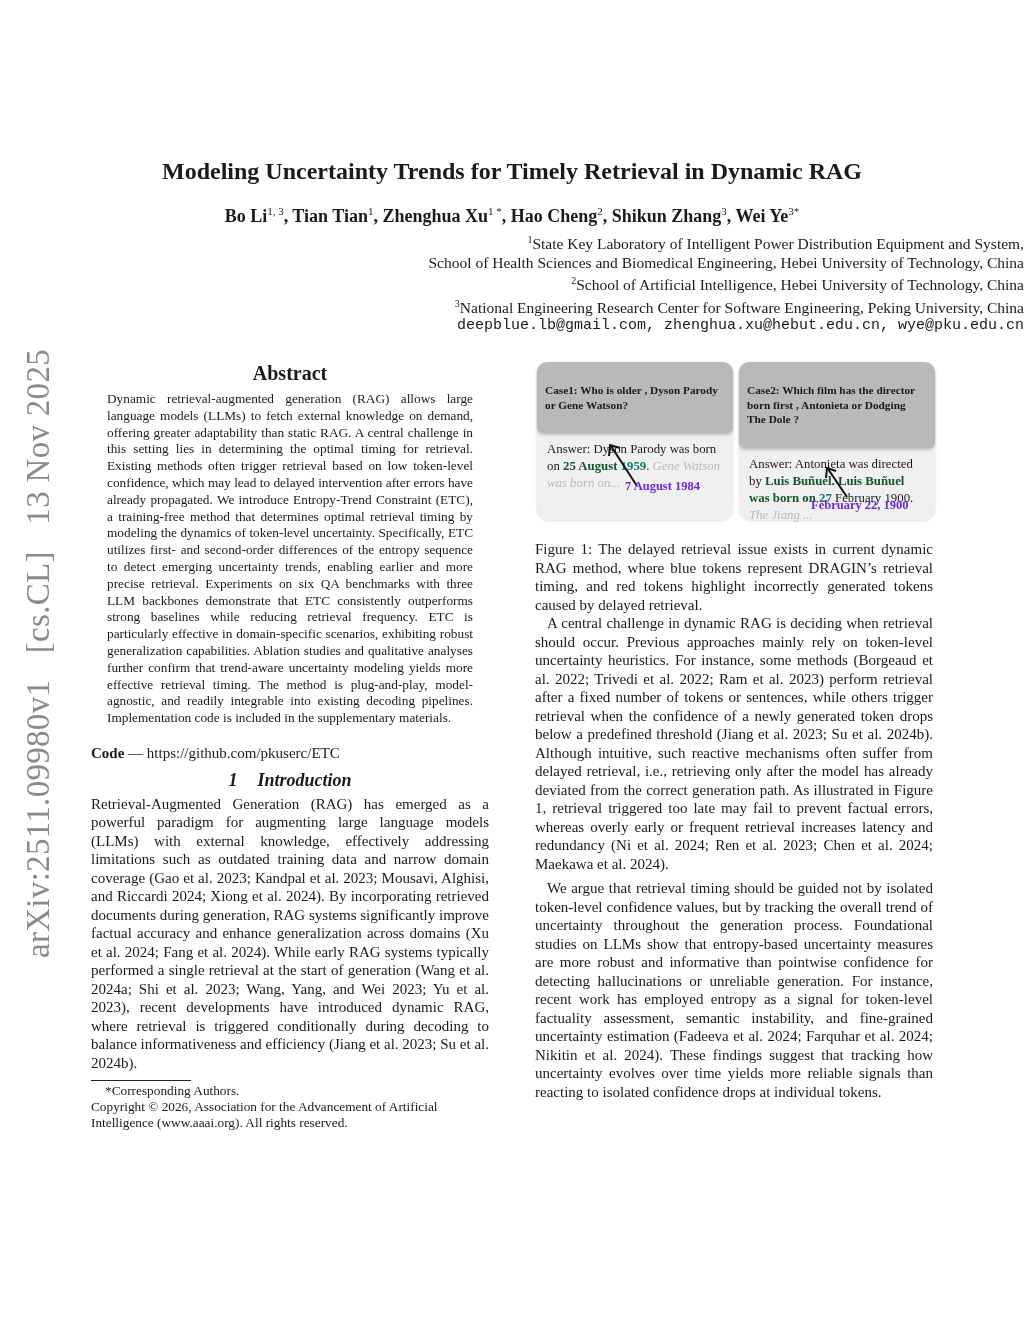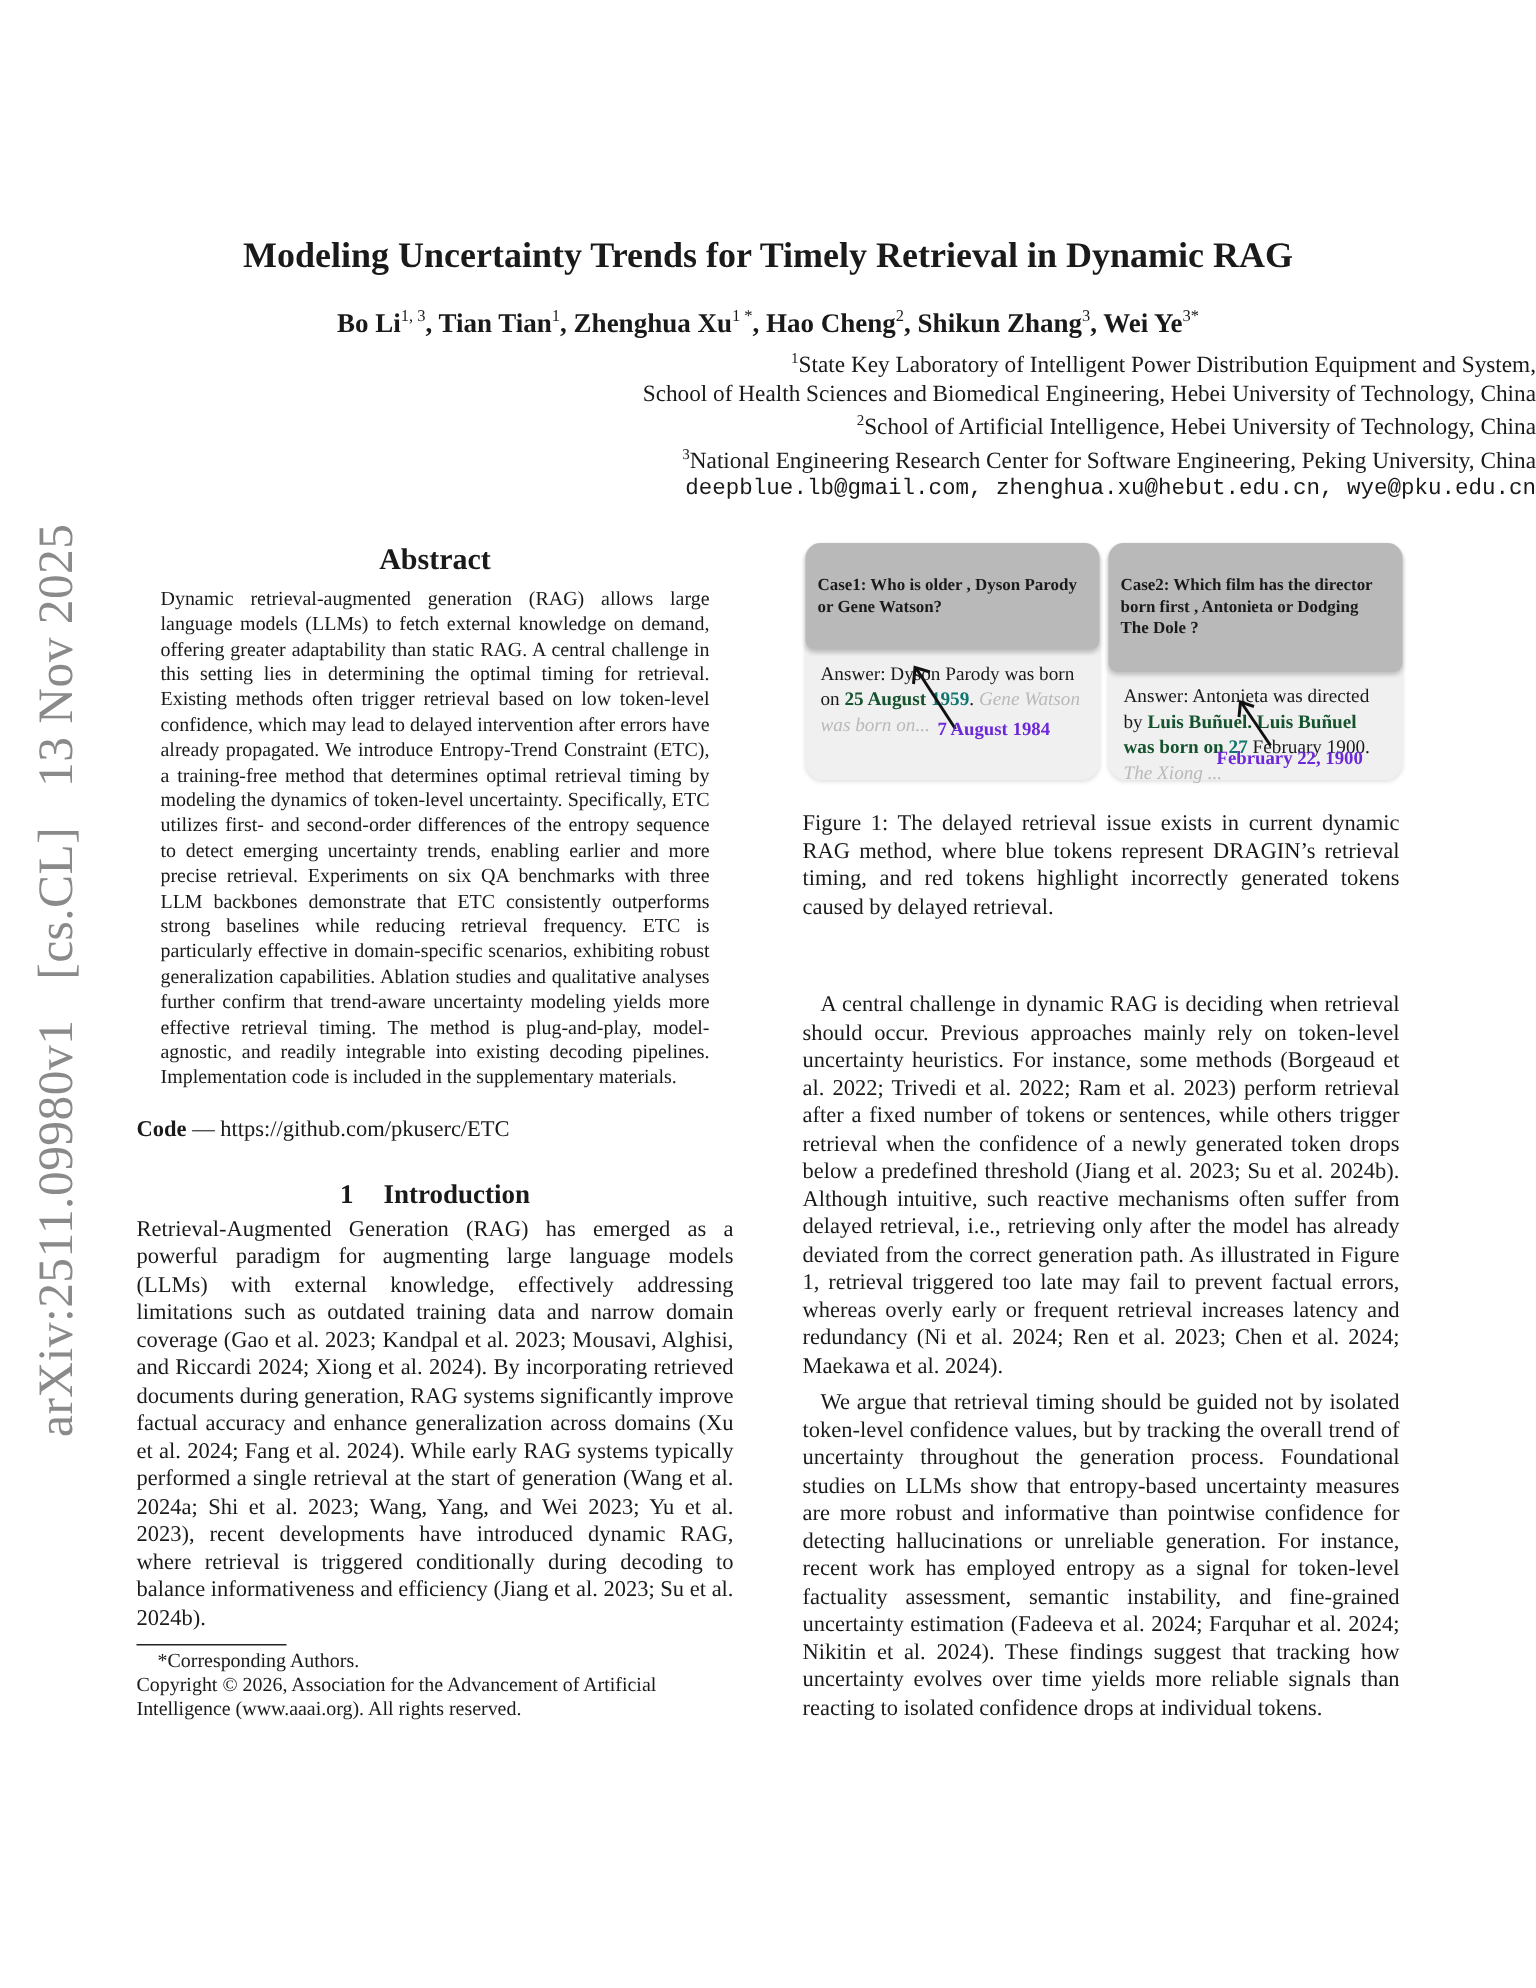--- a/index.html
+++ b/index.html
@@ -20,42 +20,42 @@
   .affils sup { font-size: 10px; }
   .emails { font-family: "Liberation Mono", monospace; font-size: 15px; }
 
   .col-left { position: absolute; left: 91px; top: 362px; width: 398px; }
   .col-right { position: absolute; left: 535px; top: 362px; width: 398px; }
 
   .abstract-head { text-align: center; font-weight: bold; font-size: 20px; margin-bottom: 6px; }
   .abstract { font-size: 13.3px; line-height: 16.8px; text-align: justify; margin: 0 16px; }
   .code-line { font-size: 15px; margin-top: 18px; }
   .code-line b { font-weight: bold; }
-  .section-head { text-align: center; font-weight: bold; font-size: 18px; margin-top: 24px; margin-bottom: 4px; }
+  .section-head { text-align: center; font-weight: bold; font-size: 18px; margin-top: 8px; margin-bottom: 4px; font-style: italic; }
   .section-head .num { margin-right: 20px; }
   .body-text { font-size: 15px; line-height: 18.5px; text-align: justify; }
   .para-indent { text-indent: 12px; }
   .footnote-rule { width: 100px; border-top: 1px solid #222; margin-top: 8px; margin-bottom: 2px; }
   .footnote { font-size: 13.3px; line-height: 16px; }
   .footnote .fn-corr { padding-left: 14px; }
 
   .figure { position: relative; height: 160px; }
   .case { position: absolute; top: 0; height: 158px; background: #f0f0f0; border-radius: 12px; box-shadow: 0 1px 3px rgba(0,0,0,0.12); }
   .case1 { left: 2px; width: 196px; }
   .case2 { left: 204px; width: 196px; }
   .case-q { background: #b9b9b9; border-radius: 10px 10px 6px 6px; padding: 21px 8px; font-weight: bold; font-size: 11.3px; line-height: 14.5px; box-shadow: 0 2px 3px rgba(0,0,0,0.2); }
   .case-a { padding: 8px 8px 0 10px; font-size: 12.8px; line-height: 17px; }
   .red { color: #14532d; font-weight: bold; }
   .blue { color: #0f766e; font-weight: bold; }
   .gray-it { color: #b9b9b9; font-style: italic; }
   .green { color: #6d28d9; font-weight: bold; font-size: 12.5px; position: absolute; }
   .arrow { position: absolute; }
 
   .fig-caption { font-size: 15px; line-height: 18.5px; text-align: justify; margin-top: 18px; }
-  .right-body { margin-top: 47px; }
+  .right-body { }
   .right-body p { margin: 0 0 6px 0; }
 </style>
 </head>
 <body>
 
 <div class="arxiv-stamp">
   <span>arXiv:2511.09980v1</span>
   <span>[cs.CL]</span>
   <span>13 Nov 2025</span>
 </div>
@@ -114,21 +114,21 @@
       </svg>
       <div class="green" style="left:88px; top:117px;">7 August 1984</div>
     </div>
 
     <div class="case case2">
       <div class="case-q">Case2: Which film has the director born first , Antonieta or Dodging The Dole ?</div>
       <div class="case-a">
         <span>Answer: Antonieta was directed by </span><span class="red">Luis Buñuel. Luis Buñuel was born on</span>
         <span class="blue">27</span>
         <span>February 1900.</span>
-        <span class="gray-it">The Xiong ...</span>
+        <span class="gray-it">The Jiang ...</span>
       </div>
       <svg class="arrow" style="left:84px; top:102px;" width="30" height="36" viewBox="0 0 30 36">
         <line x1="24" y1="33" x2="5" y2="5" stroke="#111" stroke-width="2"></line>
         <polyline points="3,14 4,4 13,7" fill="none" stroke="#111" stroke-width="2"></polyline>
       </svg>
       <div class="green" style="left:72px; top:136px;">February 22, 1900</div>
     </div>
   </div>
 
   <div class="fig-caption">Figure 1: The delayed retrieval issue exists in current dynamic RAG method, where blue tokens represent DRAGIN’s retrieval timing, and red tokens highlight incorrectly generated tokens caused by delayed retrieval.</div>

